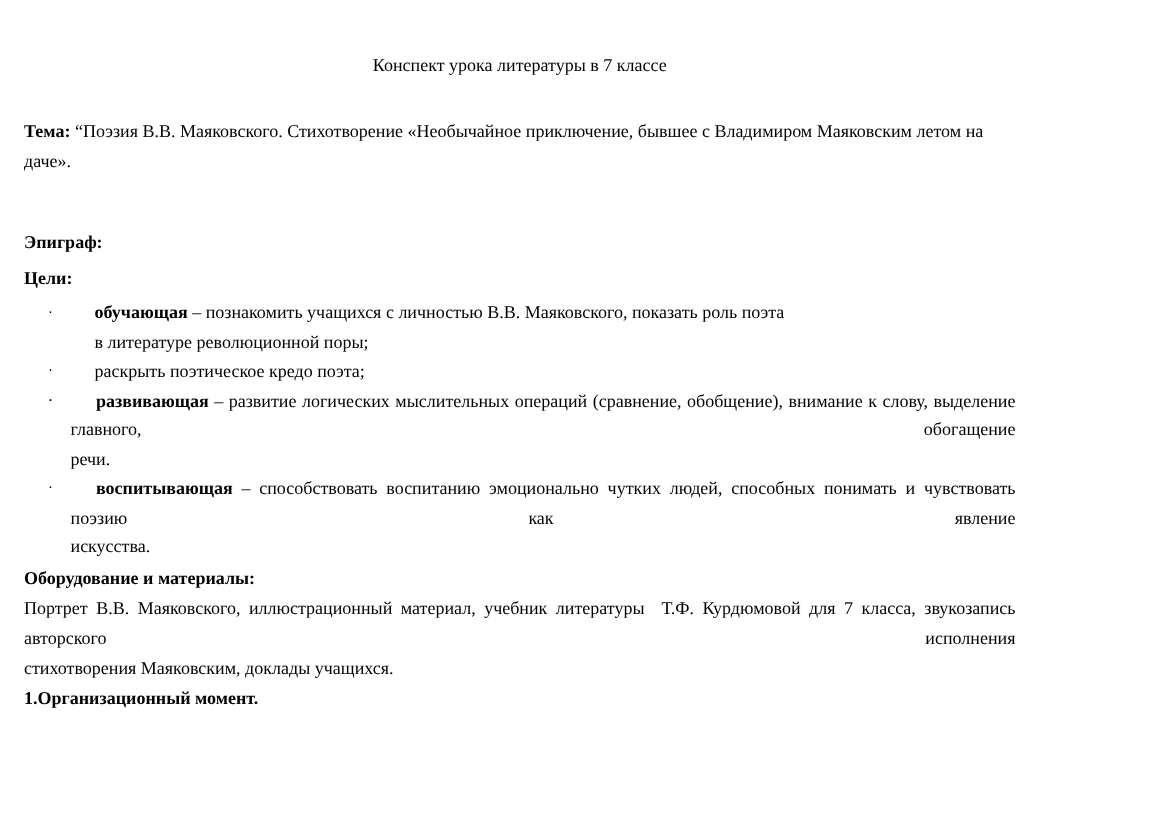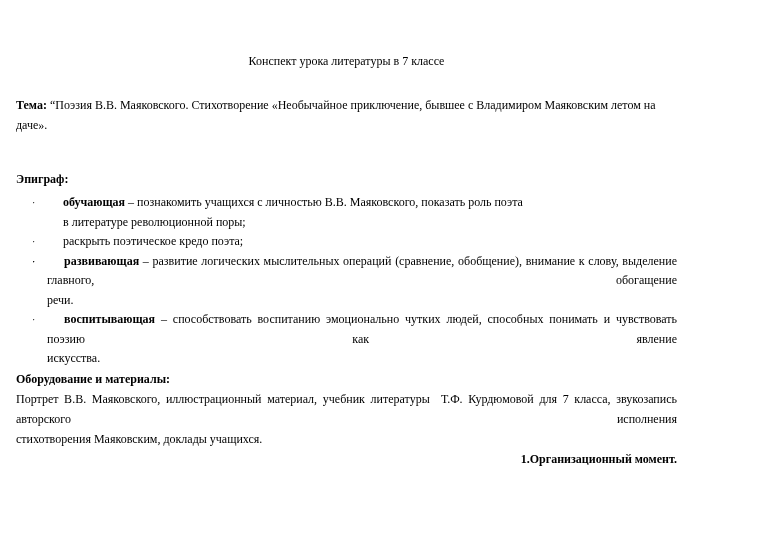--- a/index.html
+++ b/index.html
@@ -7,21 +7,21 @@
     padding: 0;
     width: 768px;
     height: 543px;
     overflow: hidden;
     background: #ffffff;
   }
   #doc {
     box-sizing: border-box;
     width: 692px;
     height: 543px;
-    padding: 51px 15px 0 16px;
+    padding: 33px 15px 0 16px;
     font-family: "Liberation Serif", "DejaVu Serif", serif;
     font-size: 12px;
     line-height: 20px;
     color: #000000;
     background: #ffffff;
   }
   p { margin: 0; }
   b { font-weight: bold; }
   .title {
     text-align: center;
@@ -54,34 +54,35 @@
   .cline { display: block; text-indent: 0; }
   .center-bold {
     font-weight: bold;
     text-align: left;
   }
   .equip-text span { display: block; }
   .flow-heading {
     margin-top: 40px;
     margin-bottom: 20px;
   }
-  .step { font-weight: bold; text-align: right; }
+  .step { font-weight: bold; }
   .pre { white-space: pre-wrap; }
 </style>
 </head>
 <body>
 
 <div id="doc">
 
   <p class="title">Конспект урока литературы в 7 классе</p>
 
   <p class="theme"><b>Тема:</b><span class="pre"> “Поэзия В.В. Маяковского. Стихотворение «Необычайное приключение, бывшее с Владимиром Маяковским летом на даче».</span></p>
 
   <p class="epigraph">Эпиграф:</p>
 
+  <p class="goals-label">Цели:</p>
 
   <ul class="goals">
 
     <li class="hang-a">
       <span class="marker">·</span><b>обучающая</b><span class="pre"> – познакомить учащихся с личностью В.В. Маяковского, показать роль поэта</span><br><span>в литературе революционной поры;</span>
     </li>
 
     <li class="hang-a">
       <span class="marker">·</span><span class="pre">раскрыть поэтическое кредо поэта;</span>
     </li>

